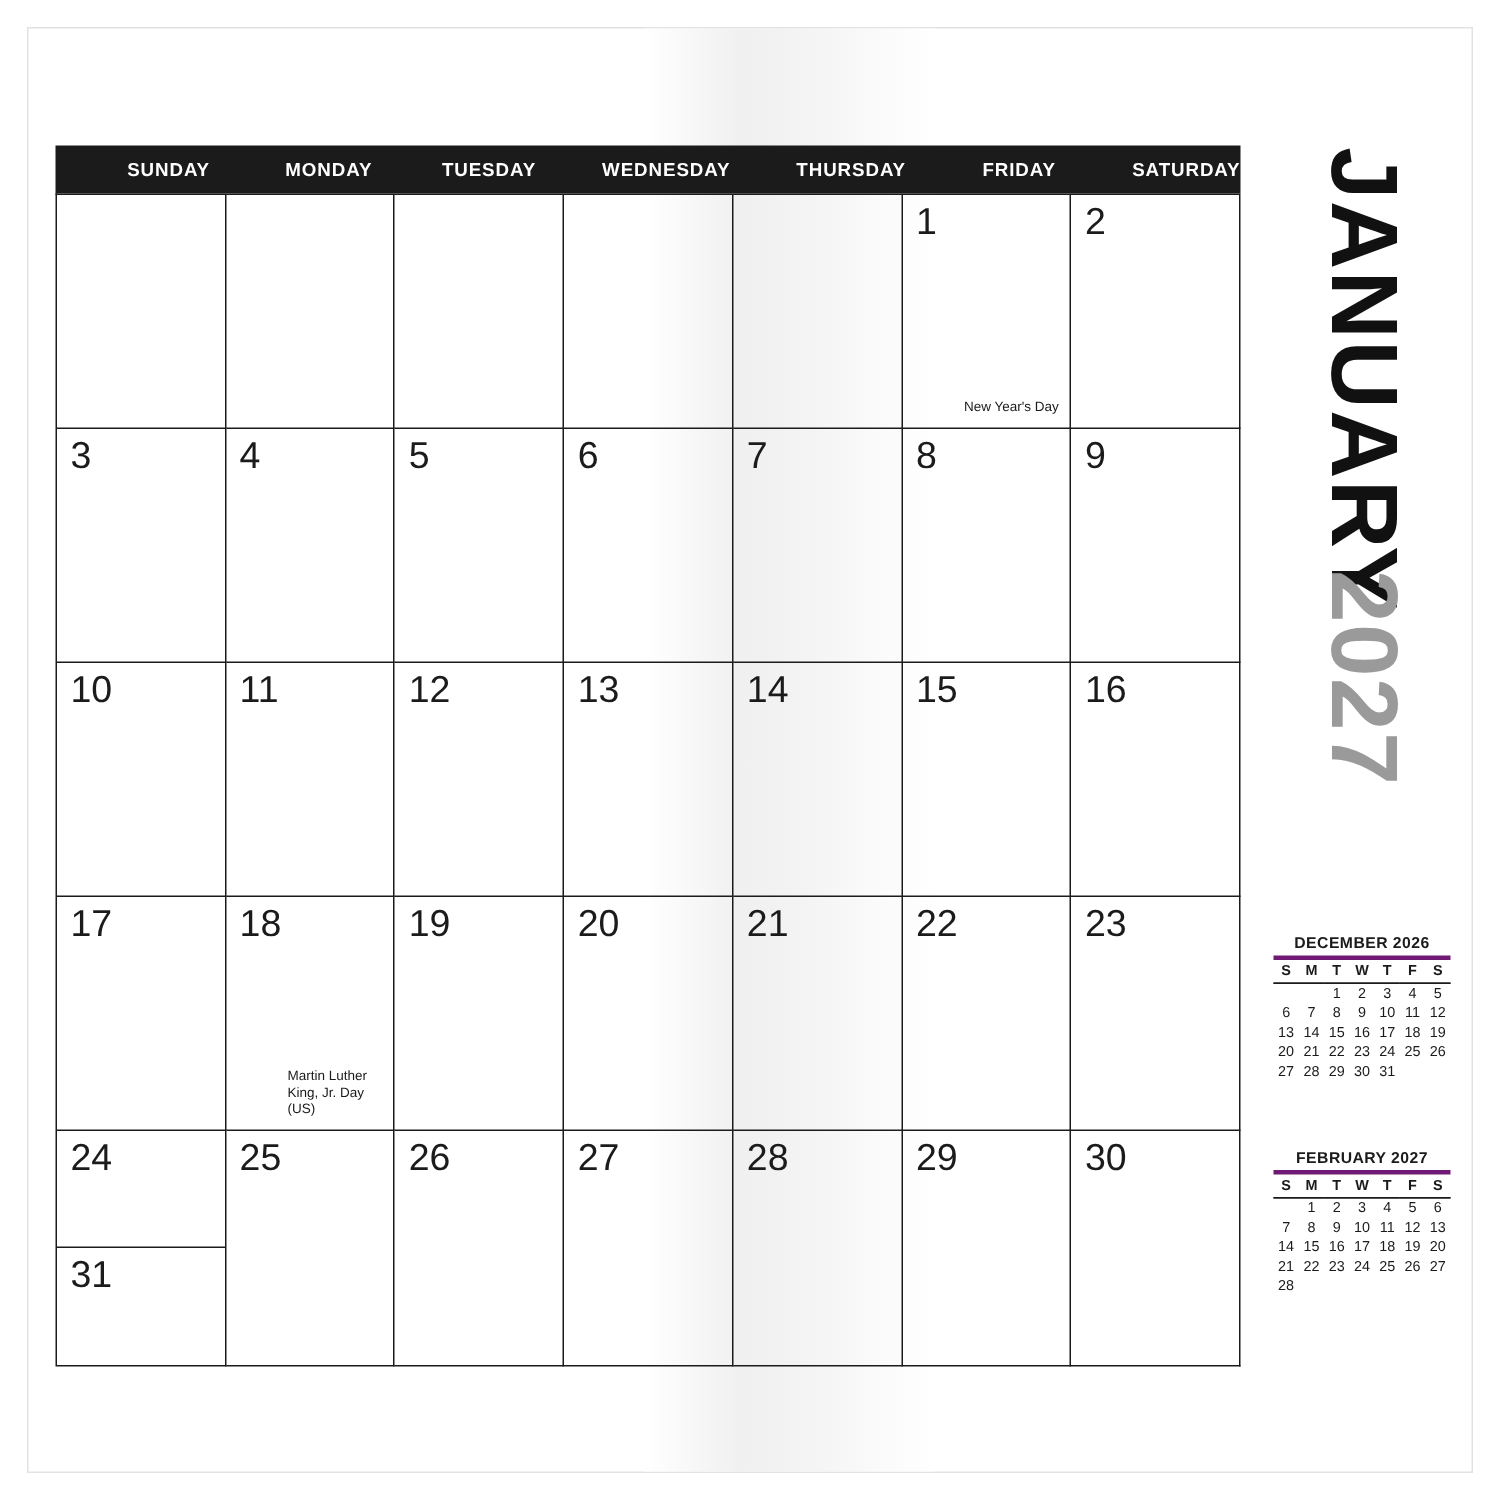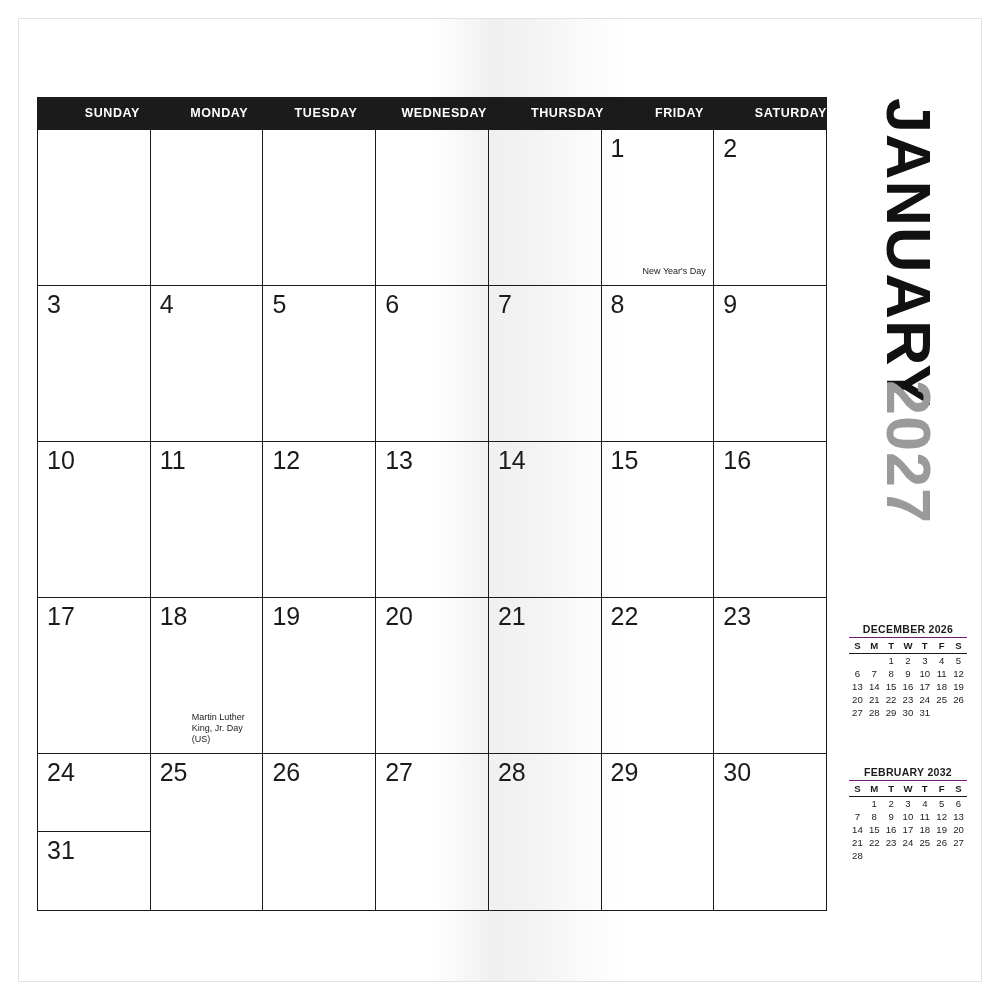--- a/index.html
+++ b/index.html
@@ -164,21 +164,21 @@
     width: 118px;
     color: #1b1b1b;
   }
   #mini-prev { left: 849px; top: 623px; }
   #mini-next { left: 849px; top: 766px; }
   .mini .mini-title {
     font-size: 10.5px;
     font-weight: bold;
     text-align: center;
     letter-spacing: 0.3px;
-    border-bottom: 1px solid #701a75;
+    border-bottom: 3px solid #701a75;
     padding-bottom: 2px;
     margin-bottom: 1px;
   }
   .mini table {
     border-collapse: collapse;
     width: 100%;
     font-size: 9.6px;
   }
   .mini th {
     font-weight: bold;
@@ -440,21 +440,21 @@
           <td>30</td>
           <td>31</td>
           <td></td>
           <td></td>
         </tr>
       </tbody>
     </table>
   </div>
 
   <div class="mini" id="mini-next">
-    <div class="mini-title">FEBRUARY 2032</div>
+    <div class="mini-title">FEBRUARY 2027</div>
     <table>
       <thead>
         <tr>
           <th>S</th>
           <th>M</th>
           <th>T</th>
           <th>W</th>
           <th>T</th>
           <th>F</th>
           <th>S</th>

